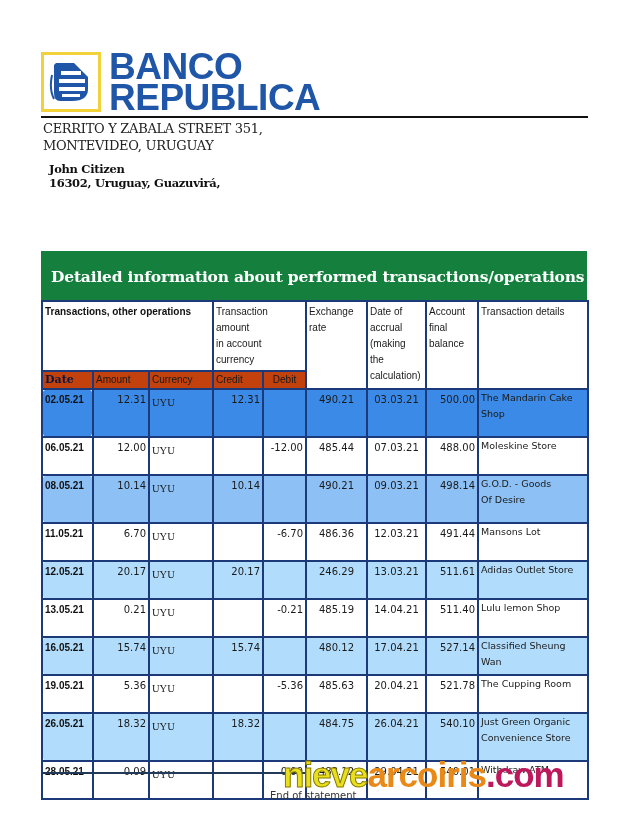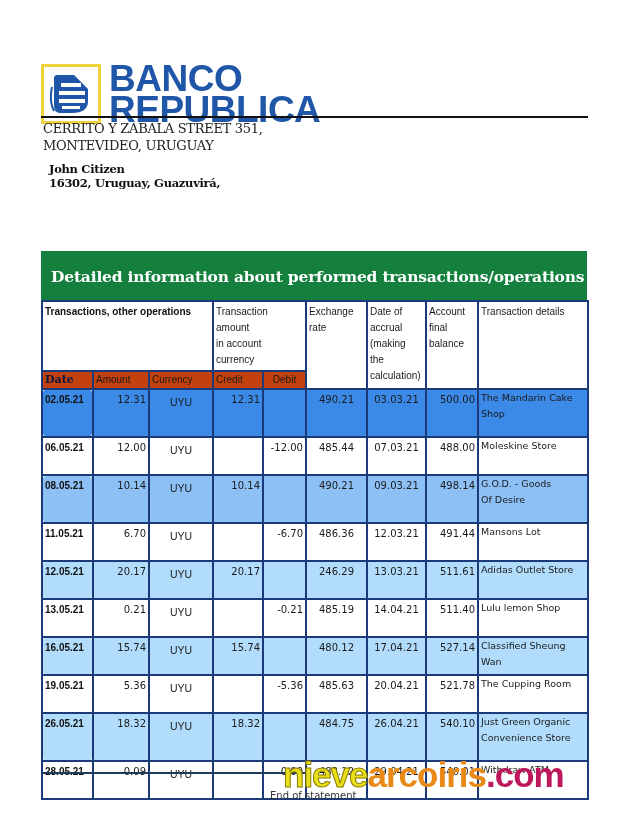--- a/index.html
+++ b/index.html
@@ -1,35 +1,35 @@
 <!DOCTYPE html>
 <html><head>
 <meta charset="utf-8">
 <style>
   html, body { margin: 0; padding: 0; background: #ffffff; }
   body { width: 626px; height: 830px; position: relative; overflow: hidden; font-family: "Liberation Sans", sans-serif; }
-  .logo { position: absolute; left: 41px; top: 51px; display: flex; align-items: center; margin-top: 12px; }
+  .logo { position: absolute; left: 41px; top: 51px; display: flex; align-items: center; }
   .logo-box { width: 60px; height: 60px; border: 3px solid #f2d23a; box-sizing: border-box; background: #fff; display: flex; align-items: center; justify-content: center; }
   .logo-text { margin-left: 8px; color: #1f56a8; font-family: "Liberation Sans", sans-serif; font-weight: bold; line-height: 31px; font-size: 37px; letter-spacing: -0.5px; }
   .rule-top { position: absolute; left: 41px; top: 116px; width: 547px; height: 2px; background: #111; }
   .address { position: absolute; left: 43px; top: 120px; font-family: "DejaVu Serif", "Liberation Serif", serif; font-size: 13px; color: #222; line-height: 17px; letter-spacing: -0.3px; }
   .customer { position: absolute; left: 49px; top: 162px; font-family: "DejaVu Serif", "Liberation Serif", serif; font-weight: bold; font-size: 11.5px; color: #111; line-height: 14px; letter-spacing: -0.3px; }
   .banner { position: absolute; left: 41px; top: 251px; width: 546px; height: 49px; background: #15803d; color: #fff; box-sizing: border-box; padding: 16px 0 0 10px; font-family: "DejaVu Serif", "Liberation Serif", serif; font-weight: bold; font-size: 15.5px; letter-spacing: -0.2px; }
   table.tx { position: absolute; left: 41px; top: 300px; width: 546px; border-collapse: collapse; table-layout: fixed; font-size: 10px; }
   table.tx td { border: 2px solid #1c3a7a; padding: 2px 2px; vertical-align: top; color: #1a1a1a; }
   .hdr td { background: #ffffff; font-family: "Liberation Sans", sans-serif; font-size: 10px; line-height: 16px; color: #333; }
   .hdr td.grp { font-weight: bold; color: #111; }
   .sub td { background: #c2410c; color: #0b1a5a; font-size: 10px; line-height: 12px; padding: 0 2px; }
   .sub td.datecell { font-family: "DejaVu Serif", serif; font-weight: bold; font-size: 11px; color: #0b1740; }
   tr.row td { height: 28px; font-family: "DejaVu Sans", sans-serif; font-size: 10px; line-height: 13px; padding-top: 3px; }
   tr.row.tall td { height: 38px; }
   tr.row td.date { font-family: Liberation Sans, sans-serif; font-weight: bold; color: #111; border-radius: 6px; }
   tr.row td.num { text-align: right; }
   tr.row td.cen { text-align: center; }
-  tr.row td.cur { text-align: center; font-family: Liberation Sans, sans-serif; font-size: 10.5px; padding-top: 6px; }
+  tr.row td.cur { font-family: Liberation Serif, serif; font-size: 10.5px; padding-top: 6px; }
   tr.row td.det { font-size: 9.5px; line-height: 16px; padding-top: 0px; }
   tr.bg-a td { background: #3b8ae8; }
   tr.bg-b td { background: #ffffff; }
   tr.bg-c td { background: #8dc0f5; }
   tr.bg-d td { background: #b2dcfb; }
   .rule-bottom { position: absolute; left: 41px; top: 772px; width: 270px; height: 2px; background: #213a5a; }
   .watermark { position: absolute; left: 283px; top: 755px; font-family: "Liberation Sans", sans-serif; font-weight: bold; font-size: 35px; letter-spacing: -1px; line-height: 40px; }
   .wm-1 { color: #e8e01c; -webkit-text-stroke: 1px #8a7a00; }
   .wm-2 { color: #e98a18; }
   .wm-3 { color: #be185d; }

